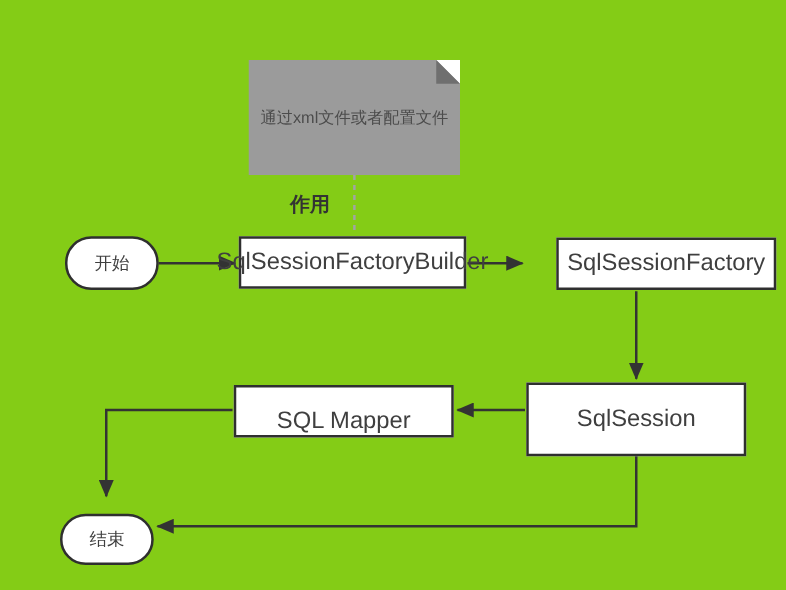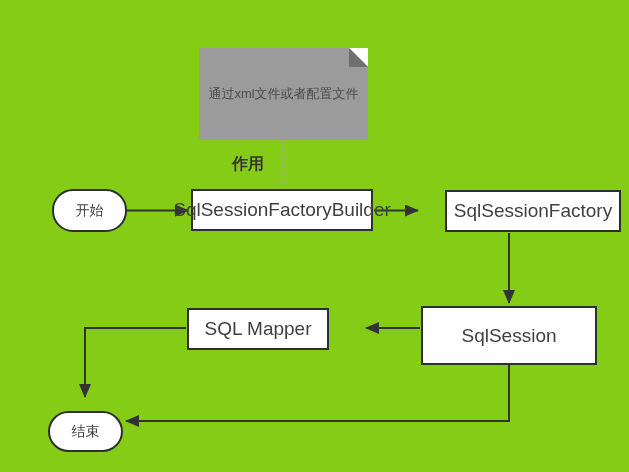--- a/index.html
+++ b/index.html
@@ -76,21 +76,21 @@
   .terminator {
     border-radius: 21px;
     font-size: 14px;
     align-items: center;
   }
 
   .node-start   { left: 52px;  top: 189px; width: 75px;  height: 43px; }
   .node-builder { left: 191px; top: 189px; width: 182px; height: 42px; }
   .node-factory { left: 445px; top: 190px; width: 176px; height: 42px; }
   .node-session { left: 421px; top: 306px; width: 176px; height: 59px; }
-  .node-mapper  { left: 187px; top: 308px; width: 142px; height: 42px; }
+  .node-mapper  { left: 187px; top: 308px; width: 176px; height: 42px; align-items: flex-end; }
   .node-end     { left: 48px;  top: 411px; width: 75px;  height: 41px; }
 </style>
 </head>
 <body>
 
 <div class="canvas">
 
   <svg class="edges-svg" viewBox="0 0 629 472" xmlns="http://www.w3.org/2000/svg">
     <defs>
       <marker id="arrow" markerUnits="userSpaceOnUse" markerWidth="14" markerHeight="12" refX="13" refY="6" orient="auto">

